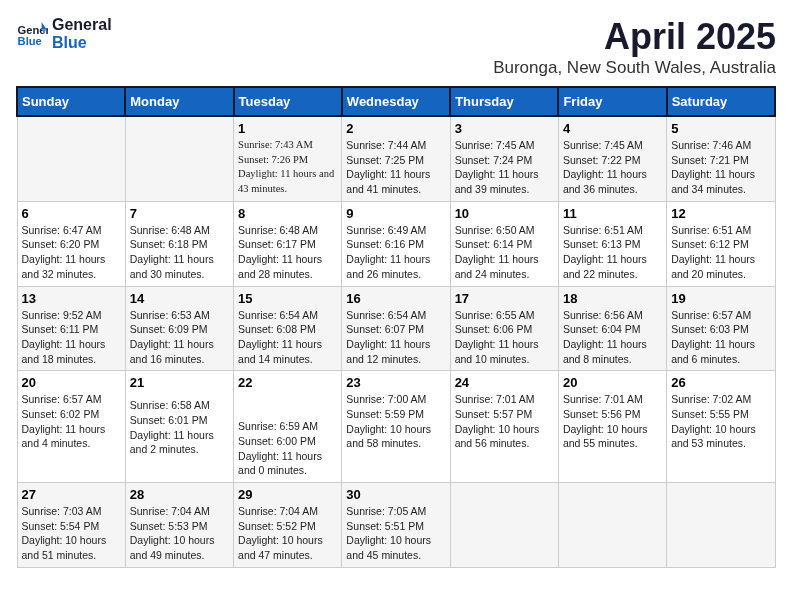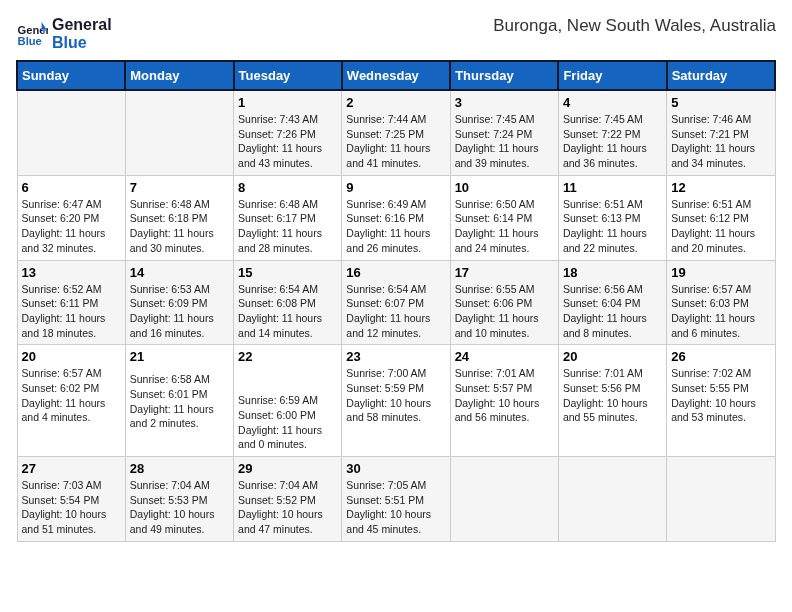--- a/index.html
+++ b/index.html
@@ -86,20 +86,21 @@
       <text x="2" y="34" font-size="14" font-weight="bold" fill="#1565c0">Blue</text>
       <polygon points="32,5 38,14 32,14" fill="#1565c0"></polygon>
       <polygon points="32,14 38,14 35,20" fill="#4a90d9"></polygon>
     </svg>
     <div>
       <div style="font-size:16px;font-weight:bold;color:#1a1a2e;">General</div>
       <div style="font-size:16px;font-weight:bold;color:#1565c0;">Blue</div>
     </div>
   </div>
   <div class="title-area">
+    <div class="month-title">April 2025</div>
     <div class="location-title">Buronga, New South Wales, Australia</div>
   </div>
 </div>
 
 <table>
   <thead>
     <tr>
     <th>Sunday</th>
         <th>Monday</th>
         <th>Tuesday</th>
@@ -108,21 +109,21 @@
         <th>Friday</th>
         <th>Saturday</th>
       </tr>
   </thead>
   <tbody id="calendar-body">
   <tr>
         <td></td>
         <td></td>
         <td>
           <span class="day-num">1</span>
-          <div class="day-info" style="white-space: pre-line;">Sunrise: 7:43 AM
+          <div class="day-info" style="white-space: pre-line; font-family: Liberation Serif, serif;">Sunrise: 7:43 AM
 Sunset: 7:26 PM
 Daylight: 11 hours and 43 minutes.</div>
         </td>
         <td>
           <span class="day-num">2</span>
           <div class="day-info" style="white-space: pre-line;">Sunrise: 7:44 AM
 Sunset: 7:25 PM
 Daylight: 11 hours and 41 minutes.</div>
         </td>
         <td>
@@ -184,21 +185,21 @@
         <td>
           <span class="day-num">12</span>
           <div class="day-info" style="white-space: pre-line;">Sunrise: 6:51 AM
 Sunset: 6:12 PM
 Daylight: 11 hours and 20 minutes.</div>
         </td>
       </tr>
       <tr>
         <td>
           <span class="day-num">13</span>
-          <div class="day-info" style="white-space: pre-line;">Sunrise: 6:52 AM
+          <div class="day-info" style="white-space: pre-line;">Sunrise: 9:52 AM
 Sunset: 6:11 PM
 Daylight: 11 hours and 18 minutes.</div>
         </td>
         <td>
           <span class="day-num">14</span>
           <div class="day-info" style="white-space: pre-line;">Sunrise: 6:53 AM
 Sunset: 6:09 PM
 Daylight: 11 hours and 16 minutes.</div>
         </td>
         <td>

